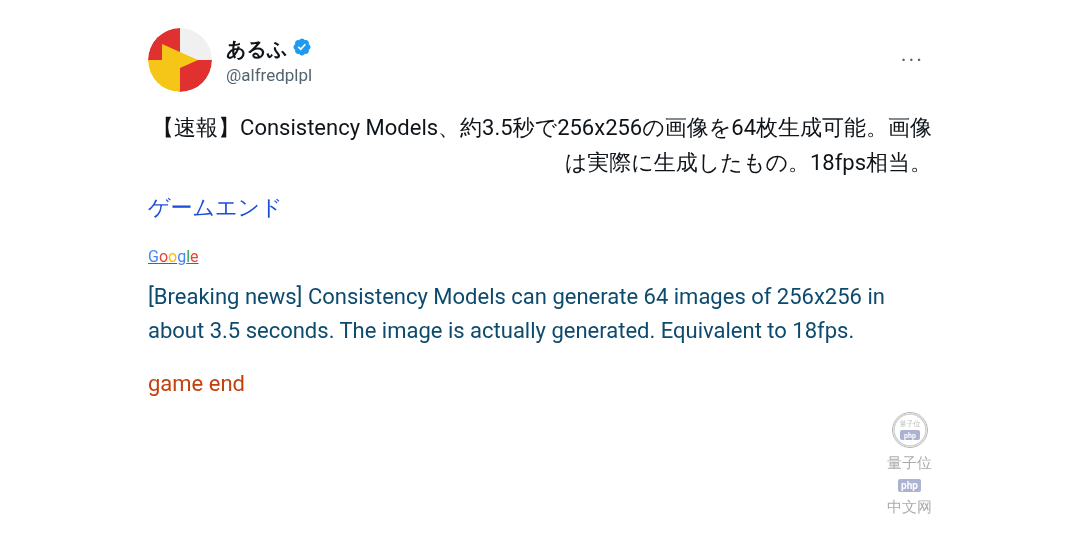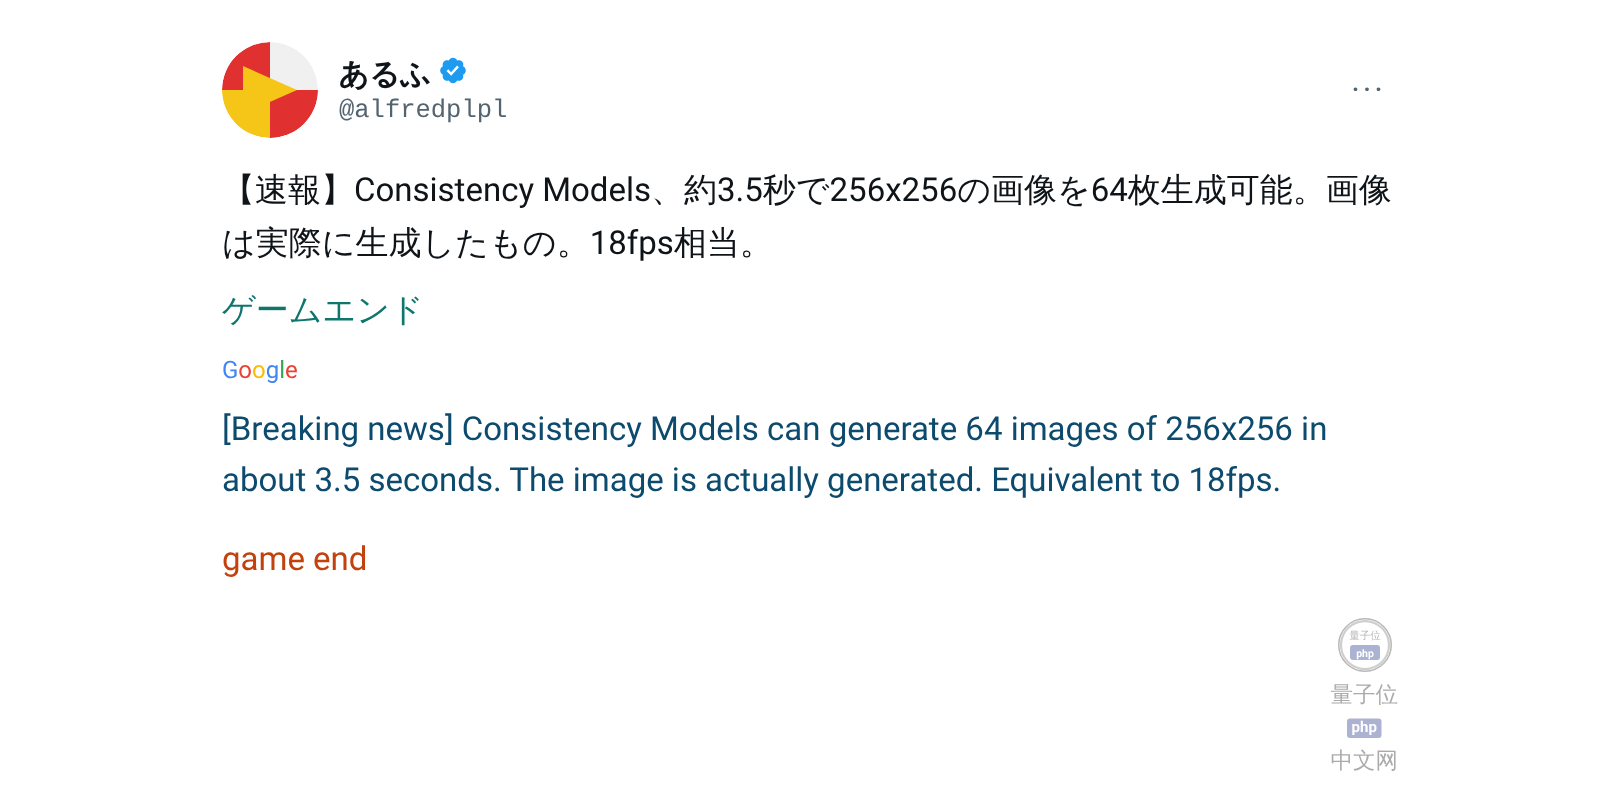--- a/index.html
+++ b/index.html
@@ -71,56 +71,57 @@
 
     .verified-icon {
       color: #1d9bf0;
       font-size: 18px;
     }
 
     .username {
       font-size: 17px;
       color: #536471;
       margin-top: 2px;
-      font-family: Liberation Mono, monospace;
     }
 
     .more-icon {
       color: #536471;
       font-size: 22px;
       cursor: pointer;
       letter-spacing: 2px;
       padding: 4px 8px;
     }
 
     .japanese-text {
       font-size: 22px;
       line-height: 1.6;
       color: #0f1419;
       margin-bottom: 10px;
+      text-align: right;
     }
 
     .game-end-jp {
       font-size: 22px;
       line-height: 1.6;
-      color: #0f766e;
-      margin-bottom: 11px;
+      color: #1d4ed8;
+      margin-bottom: 21px;
     }
 
     .translation-label {
       font-size: 16px;
       color: #536471;
       margin-bottom: 14px;
       display: flex;
       align-items: center;
       gap: 4px;
     }
 
     .google-text {
       font-size: 16px;
+      text-decoration: underline;
     }
 
     .google-G { color: #4285F4; }
     .google-o1 { color: #EA4335; }
     .google-o2 { color: #FBBC05; }
     .google-g2 { color: #4285F4; }
     .google-l { color: #34A853; }
     .google-e { color: #EA4335; }
 
     .translated-text {

